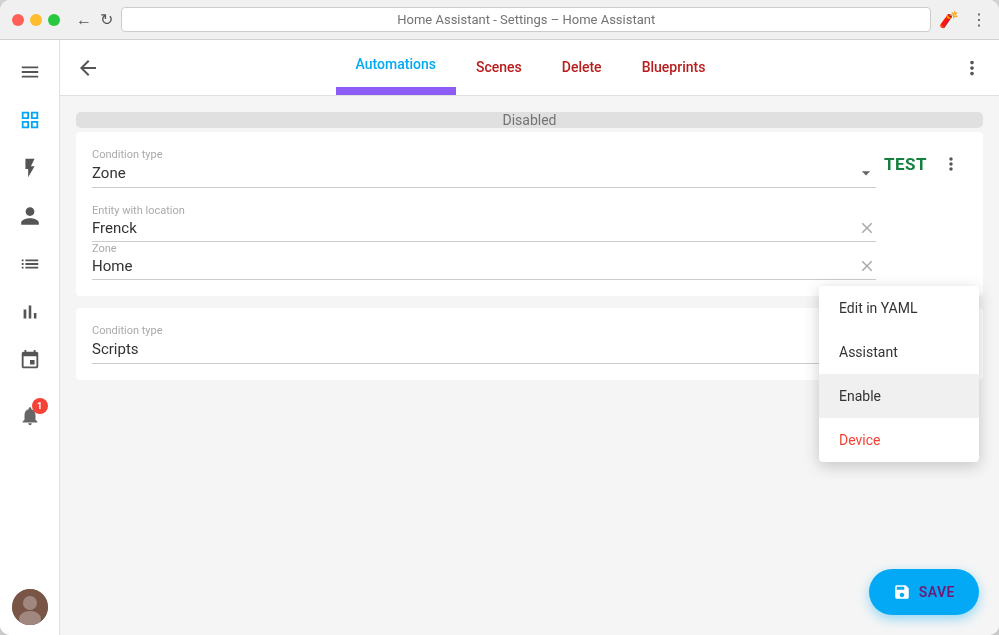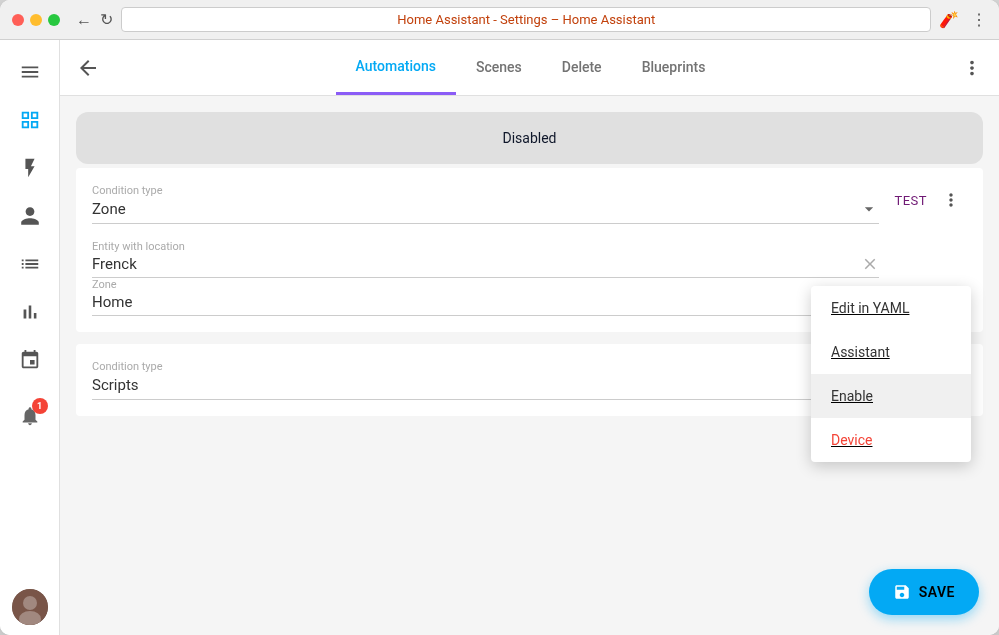--- a/index.html
+++ b/index.html
@@ -55,21 +55,21 @@
       color: #555;
       cursor: pointer;
     }
     .browser-url {
       flex: 1;
       background: #fff;
       border: 1px solid #ccc;
       border-radius: 4px;
       padding: 4px 12px;
       font-size: 13px;
-      color: #c2410c;
+      color: #737373;
       text-align: center;
     }
     .browser-actions {
       display: flex;
       gap: 12px;
       color: #555;
       font-size: 16px;
     }
 
     
@@ -165,52 +165,52 @@
       display: flex;
       gap: 0;
       flex: 1;
       justify-content: center;
       height: 100%;
     }
     .nav-tab {
       padding: 0 20px;
       display: flex;
       align-items: center;
-      color: #737373;
+      color: #b91c1c;
       font-size: 14px;
       cursor: pointer;
       border-bottom: 2px solid transparent;
       font-weight: 500;
     }
     .nav-tab.active {
       color: #03a9f4;
-      border-bottom: 3px solid #8b5cf6;
+      border-bottom: 8px solid #8b5cf6;
     }
     .nav-more {
       color: #555;
       font-size: 20px;
       cursor: pointer;
     }
 
     
     .content-area {
       flex: 1;
       overflow-y: auto;
       padding: 0 16px 20px;
       position: relative;
     }
 
     
     .disabled-banner {
       background: #e0e0e0;
-      border-radius: 12px;
-      padding: 18px 16px;
+      border-radius: 5px;
+      padding: 0 16px;
       margin-bottom: 0;
       font-size: 14px;
-      color: #0f172a;
+      color: #737373;
       text-align: center;
       margin-top: 16px;
     }
 
     
     .condition-card {
       background: #fff;
       border-radius: 4px;
       padding: 16px;
       margin-top: 4px;
@@ -249,23 +249,23 @@
 
     .card-actions {
       display: flex;
       align-items: center;
       justify-content: flex-end;
       gap: 8px;
       min-width: 80px;
     }
 
     .test-btn {
-      color: #701a75;
-      font-size: 13px;
-      font-weight: 400;
+      color: #15803d;
+      font-size: 17px;
+      font-weight: 700;
       letter-spacing: 0.5px;
       cursor: pointer;
     }
 
     .more-btn {
       color: #555;
       font-size: 20px;
       cursor: pointer;
       width: 32px;
       height: 32px;
@@ -282,29 +282,28 @@
       gap: 8px;
     }
 
     .card-fields {
       flex: 1;
     }
 
     
     .dropdown-menu {
       position: absolute;
-      right: 28px;
+      right: 20px;
       top: 190px;
       background: #fff;
       border-radius: 4px;
       box-shadow: 0 4px 16px rgba(0,0,0,0.2);
       z-index: 100;
       min-width: 160px;
       overflow: hidden;
-      text-decoration: underline;
     }
 
     .dropdown-item {
       padding: 14px 20px;
       font-size: 14px;
       color: #333;
       cursor: pointer;
     }
     .dropdown-item.active {
       background: #f0f0f0;
@@ -312,21 +311,21 @@
     .dropdown-item.danger {
       color: #f44336;
     }
 
     
     .save-fab {
       position: absolute;
       bottom: 20px;
       right: 20px;
       background: #03a9f4;
-      color: #000000;
+      color: #701a75;
       border-radius: 28px;
       padding: 14px 24px;
       display: flex;
       align-items: center;
       gap: 8px;
       font-weight: 600;
       font-size: 14px;
       cursor: pointer;
       box-shadow: 0 4px 12px rgba(3,169,244,0.4);
       letter-spacing: 0.5px;

